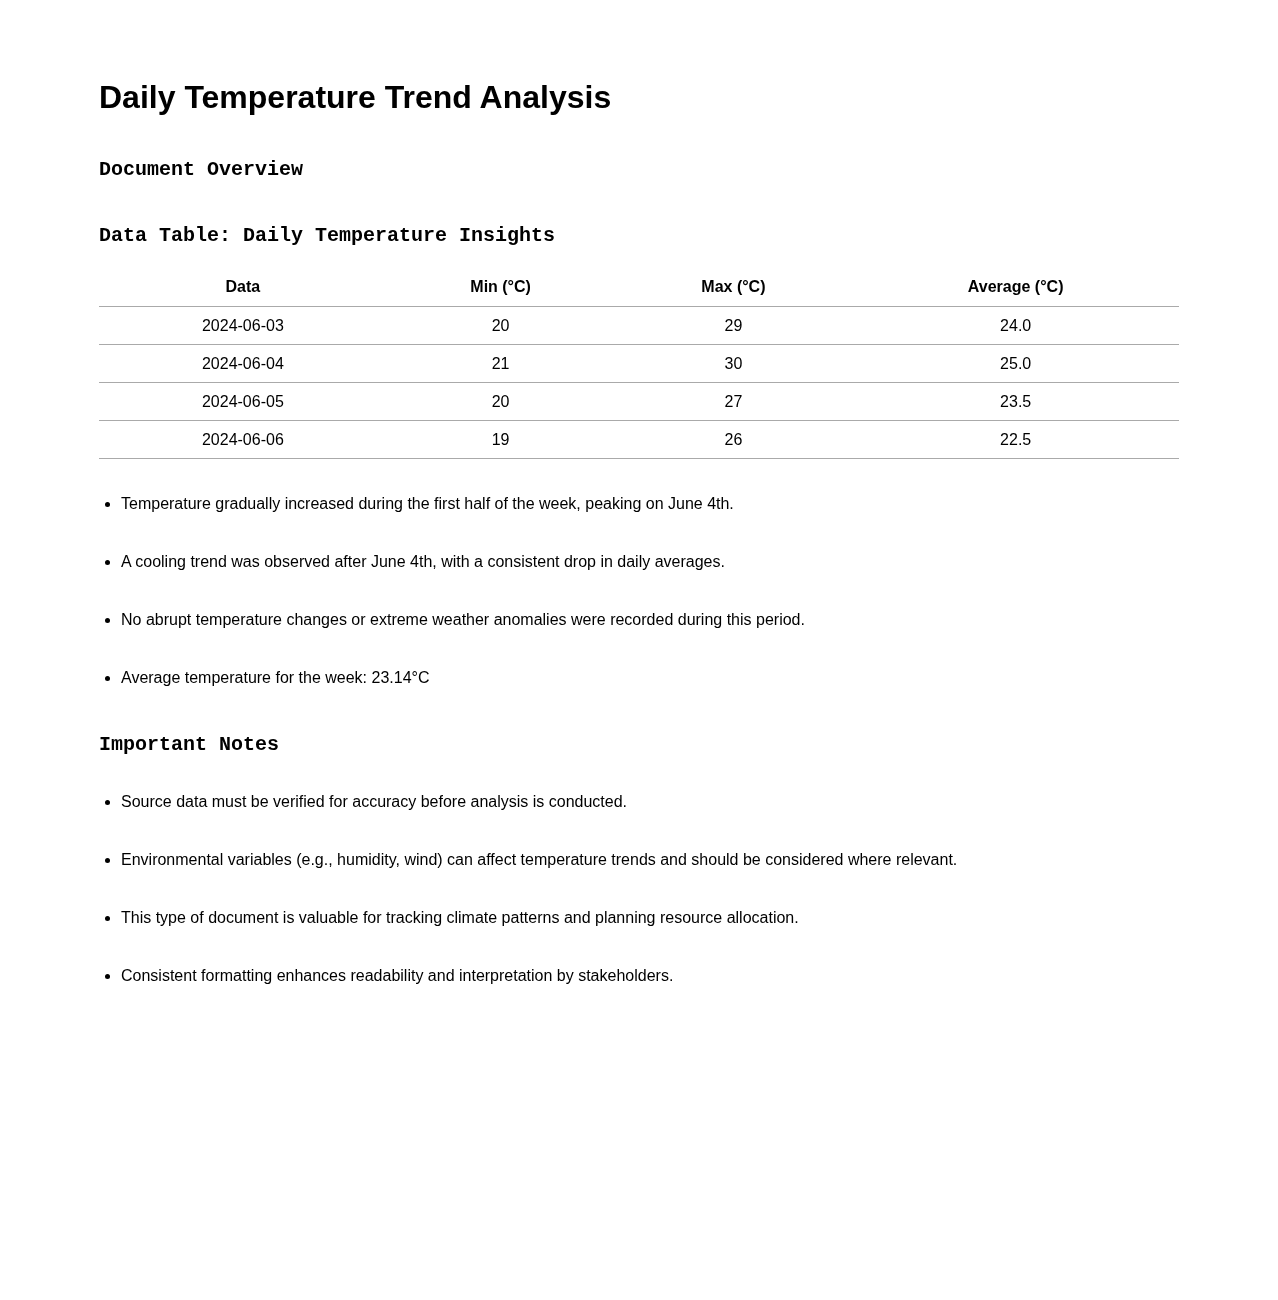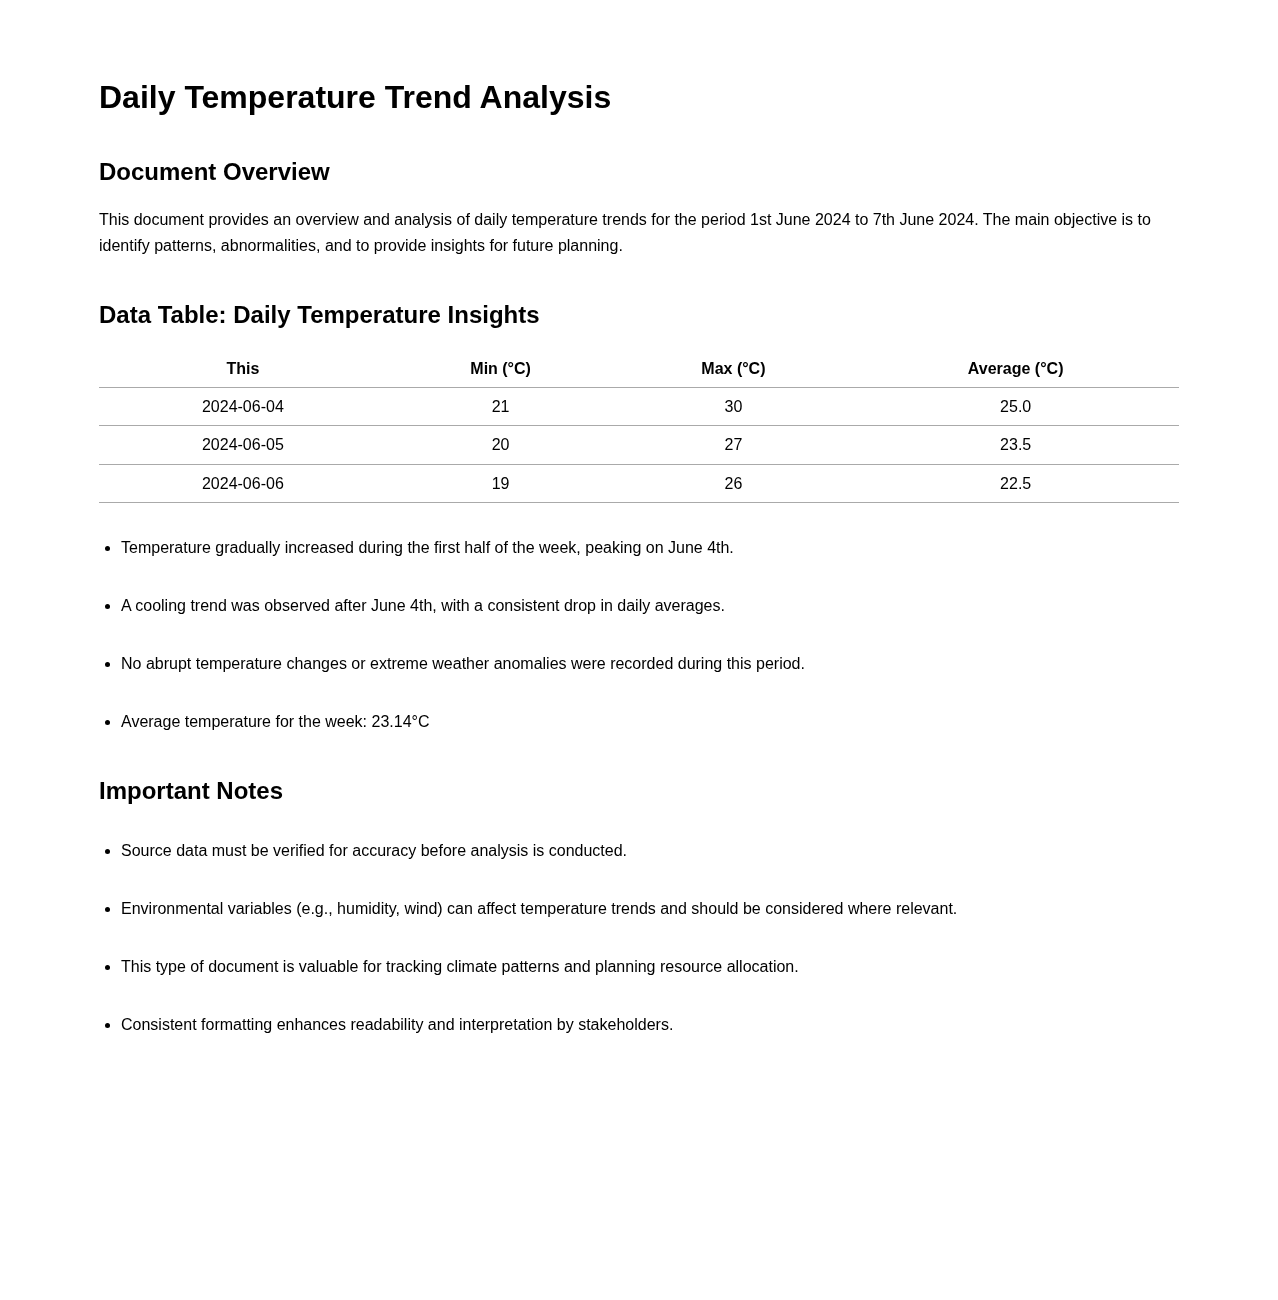--- a/index.html
+++ b/index.html
@@ -24,24 +24,25 @@
     padding:56px 99px 62px 99px;
     background:var(--bg-color);
   }
   h1{
     font-size:32px;
     line-height:1.2;
     font-weight:bold;
     margin:22px 0 0 0;
   }
   h2{
-    font-size:24px;
+    font-size:20px;
     line-height:1.2;
     font-weight:bold;
     margin:42px 0 20px 0;
+    font-family:Liberation Mono, monospace;
   }
   p.body-text{
     margin:0;
     line-height:26px;
   }
   table.data-table{
     width:100%;
     border-collapse:collapse;
     margin:12px 0 0 0;
   }
@@ -67,35 +68,40 @@
 </style>
 <title>Daily Temperature Trend Analysis</title></head>
 <body>
 
 <div class="page">
 
   <h1>Daily Temperature Trend Analysis</h1>
 
   <section>
     <h2>Document Overview</h2>
-    <p class="body-text">This document provides an overview and analysis of daily temperature trends for the period 1st June 2024 to 7th June 2024. The main objective is to identify patterns, abnormalities, and to provide insights for future planning.</p>
   </section>
 
   <section>
     <h2>Data Table: Daily Temperature Insights</h2>
     <table class="data-table" data-table="document.sections.data_table">
         <thead>
           <tr>
-            <th>This</th>
+            <th>Data</th>
             <th>Min (°C)</th>
             <th>Max (°C)</th>
             <th>Average (°C)</th>
           </tr>
         </thead>
         <tbody>
+          <tr>
+            <td>2024-06-03</td>
+            <td>20</td>
+            <td>29</td>
+            <td>24.0</td>
+          </tr>
           <tr>
             <td>2024-06-04</td>
             <td>21</td>
             <td>30</td>
             <td>25.0</td>
           </tr>
           <tr>
             <td>2024-06-05</td>
             <td>20</td>
             <td>27</td>

